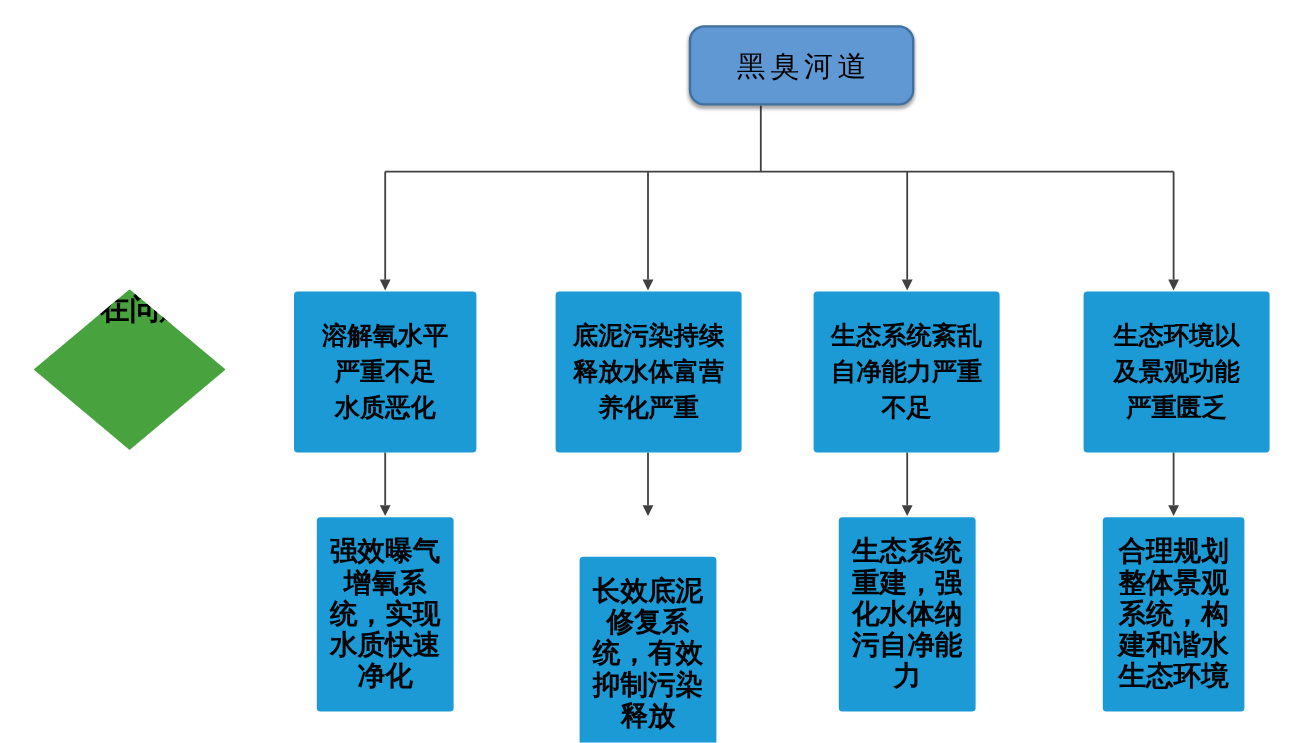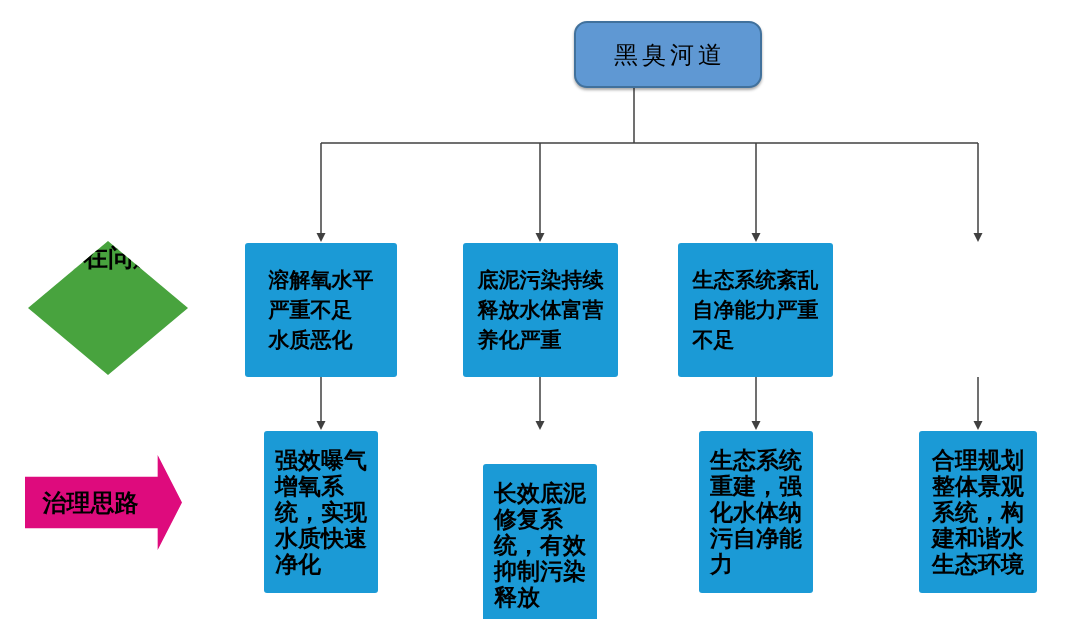--- a/index.html
+++ b/index.html
@@ -34,20 +34,21 @@
     font-family:"DejaVu Serif","Liberation Serif",serif;
     font-size:24px;color:var(--text);letter-spacing:4px;
     text-indent:4px;
     margin-left:34px;
   }
   .box{
     position:absolute;
     background:var(--node-fill);
     border-radius:3px;
     display:flex;align-items:center;justify-content:center;
+    text-align:center;
     color:var(--text);
     font-weight:bold;
     white-space:pre-line;
   }
   .problem{top:243px;height:134px;font-size:21px;line-height:30px;}
   .solution{top:431px;height:162px;font-size:23px;line-height:26px;}
   .p1{left:245px;width:152px;}
   .p2{left:463px;width:155px;}
   .p3{left:678px;width:155px;}
   .p4{left:903px;width:155px;}
@@ -99,33 +100,33 @@
   </svg>
 
   <div class="root-node">
     <span>黑臭河道</span>
   </div>
 
   <div class="diamond">
     <span>存在问题</span>
   </div>
 
-  <div class="big-arrow">
-    <span>治理思路</span>
-  </div>
 
   <div class="box problem p1">溶解氧水平
 严重不足
 水质恶化</div>
   <div class="box problem p2">底泥污染持续
 释放水体富营
 养化严重</div>
   <div class="box problem p3">生态系统紊乱
 自净能力严重
 不足</div>
+  <div class="box problem p4">生态环境以
+及景观功能
+严重匮乏</div>
 
   <div class="box solution s1">强效曝气
 增氧系
 统，实现
 水质快速
 净化</div>
   <div class="box solution s2">长效底泥
 修复系
 统，有效
 抑制污染

